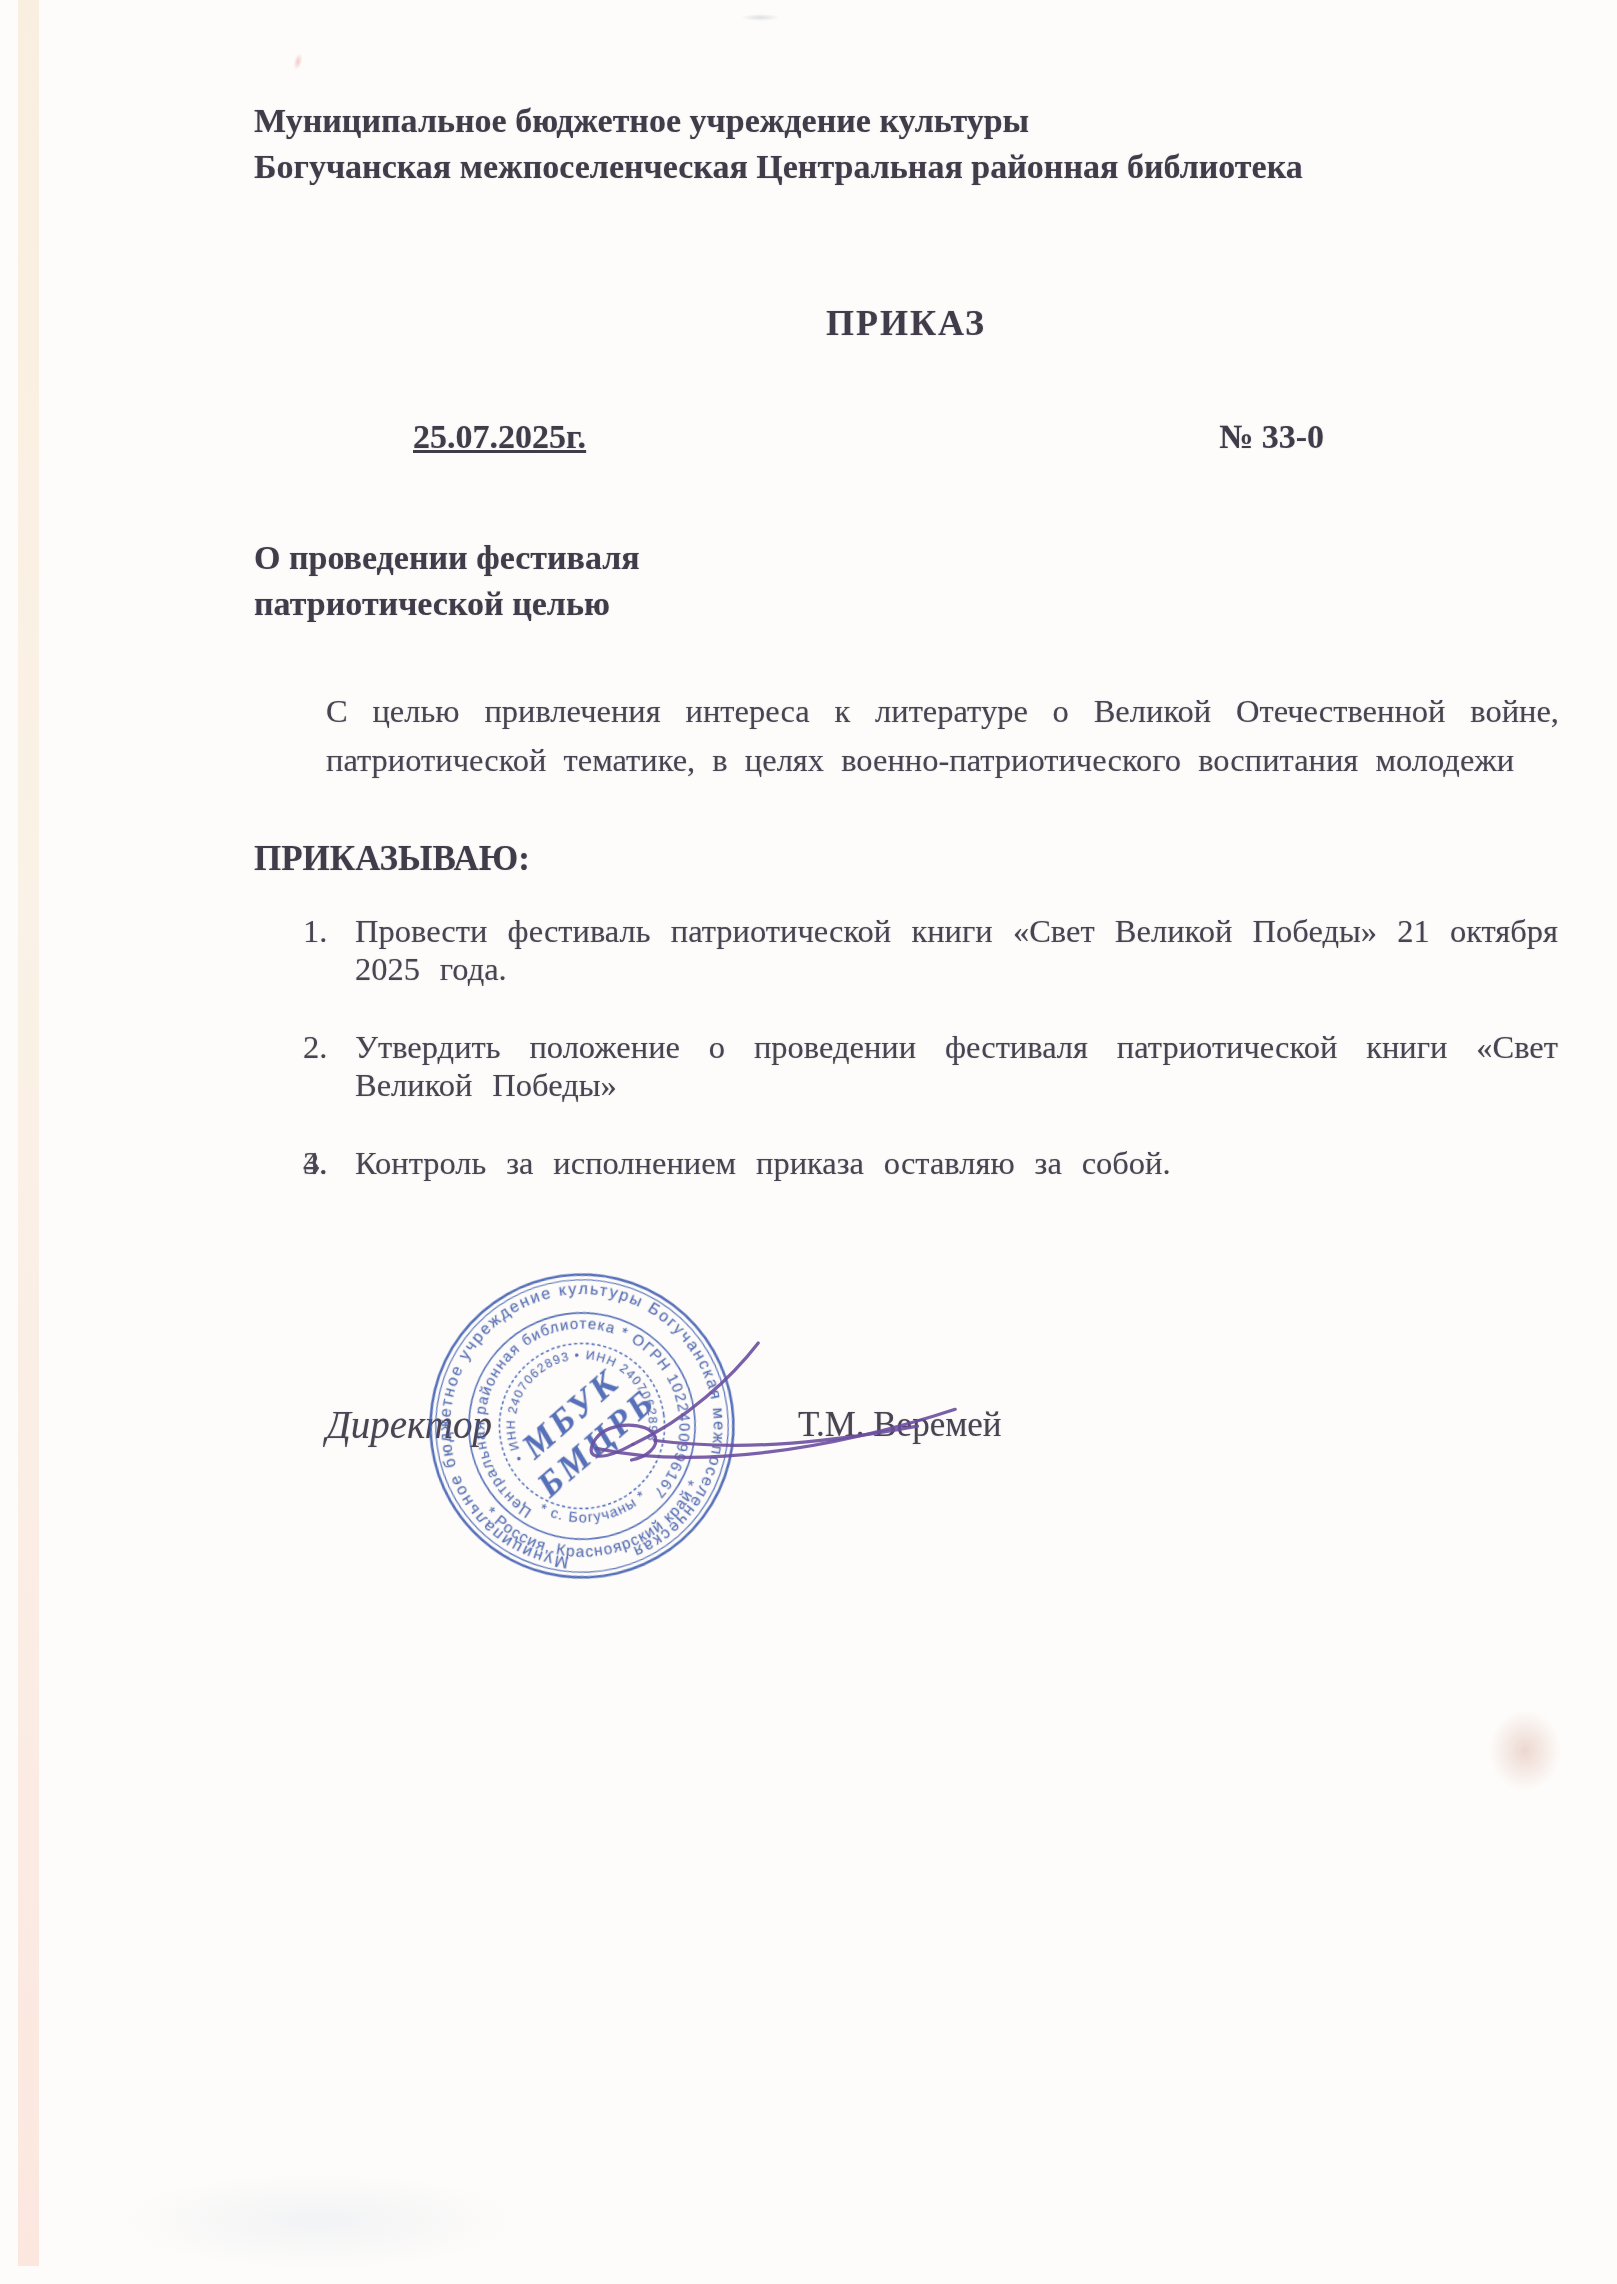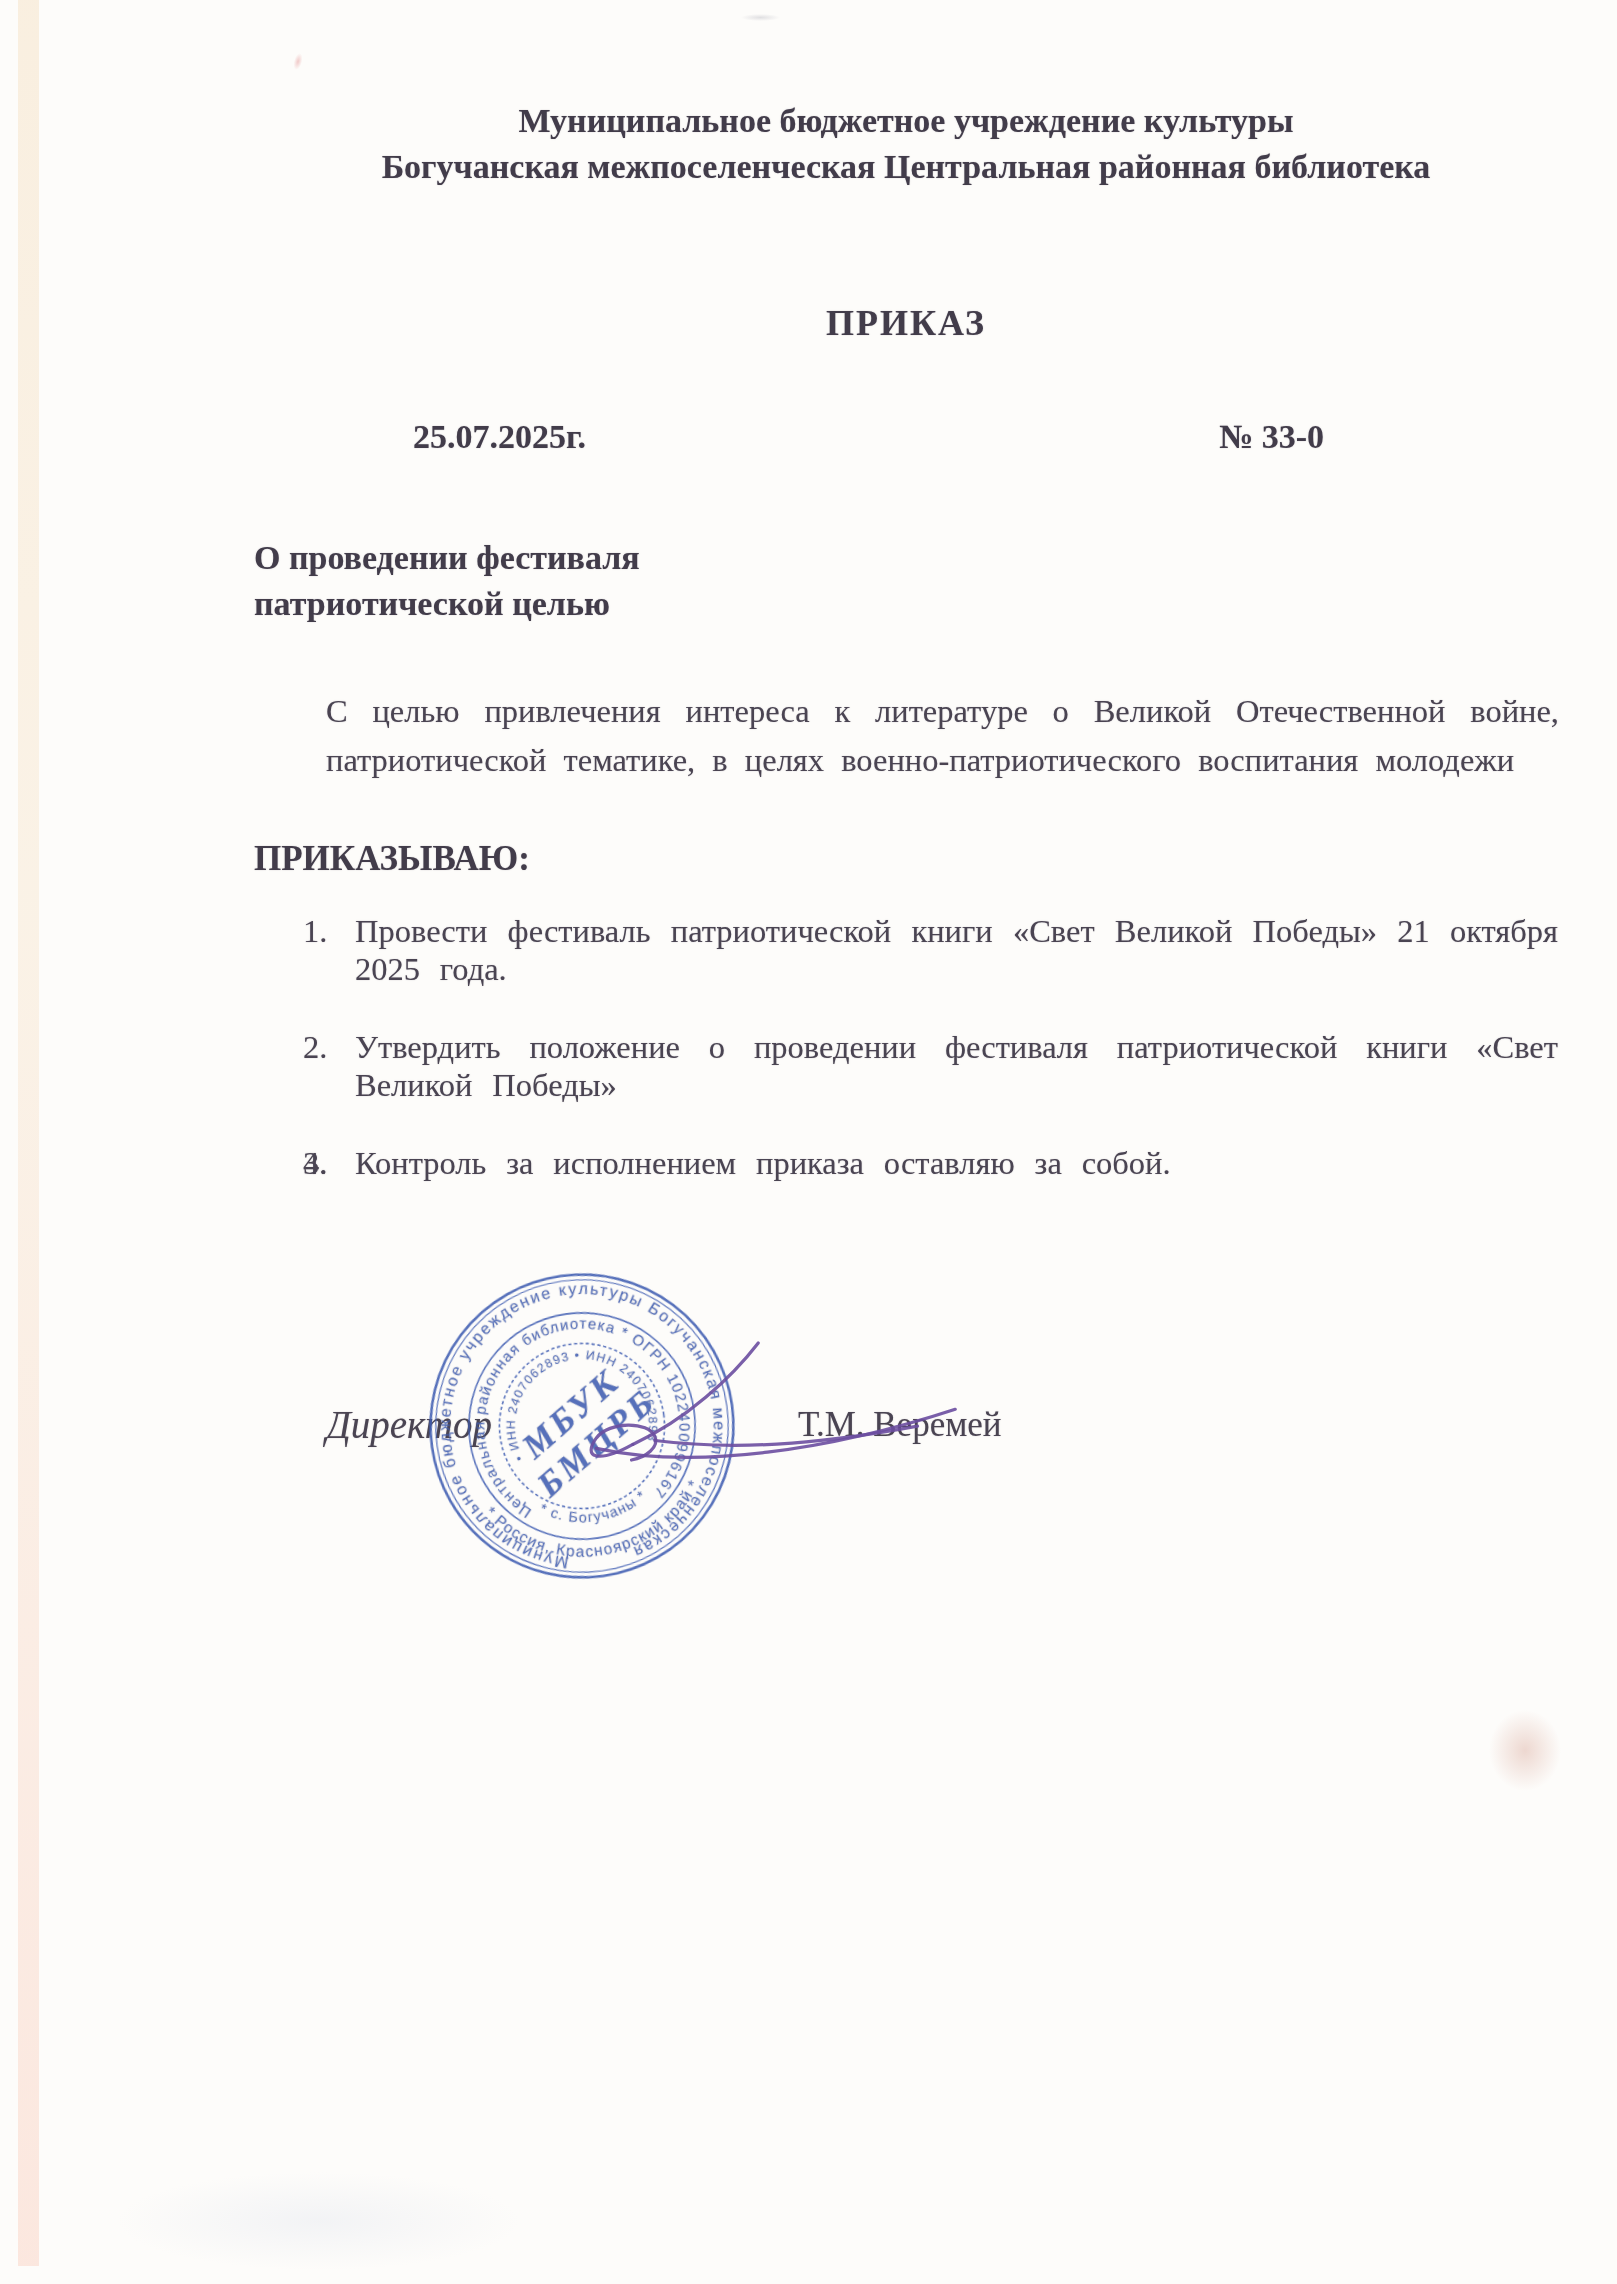--- a/index.html
+++ b/index.html
@@ -43,21 +43,21 @@
   }
 
   .content{
     position:relative;
     padding:0 60px 0 254px;
     font-size:32.5px;
     text-shadow:0 0 1.3px rgba(74,68,82,.35);
   }
   .org-header{
     margin-top:98px;
-    text-align:center;
+    text-align:left;
     font-weight:bold;
     font-size:34px;
     line-height:46px;
     color:#423c4a;
   }
   .doc-type{
     margin-top:110px;
     text-align:center;
     font-weight:bold;
     font-size:36px;
@@ -67,21 +67,21 @@
   }
   .date-row{
     position:relative;
     margin-top:68px;
     height:46px;
     font-weight:bold;
     font-size:34px;
     line-height:46px;
     color:#423c4a;
   }
-  .date-row .doc-date{position:absolute;left:159px;top:0;}
+  .date-row .doc-date{position:absolute;left:159px;top:0;text-decoration:underline;}
   .date-row .doc-number{position:absolute;left:965px;top:0;}
   .subject{
     margin-top:75px;
     font-weight:bold;
     font-size:34px;
     line-height:46px;
     color:#423c4a;
   }
   .preamble{
     margin-top:60px;

